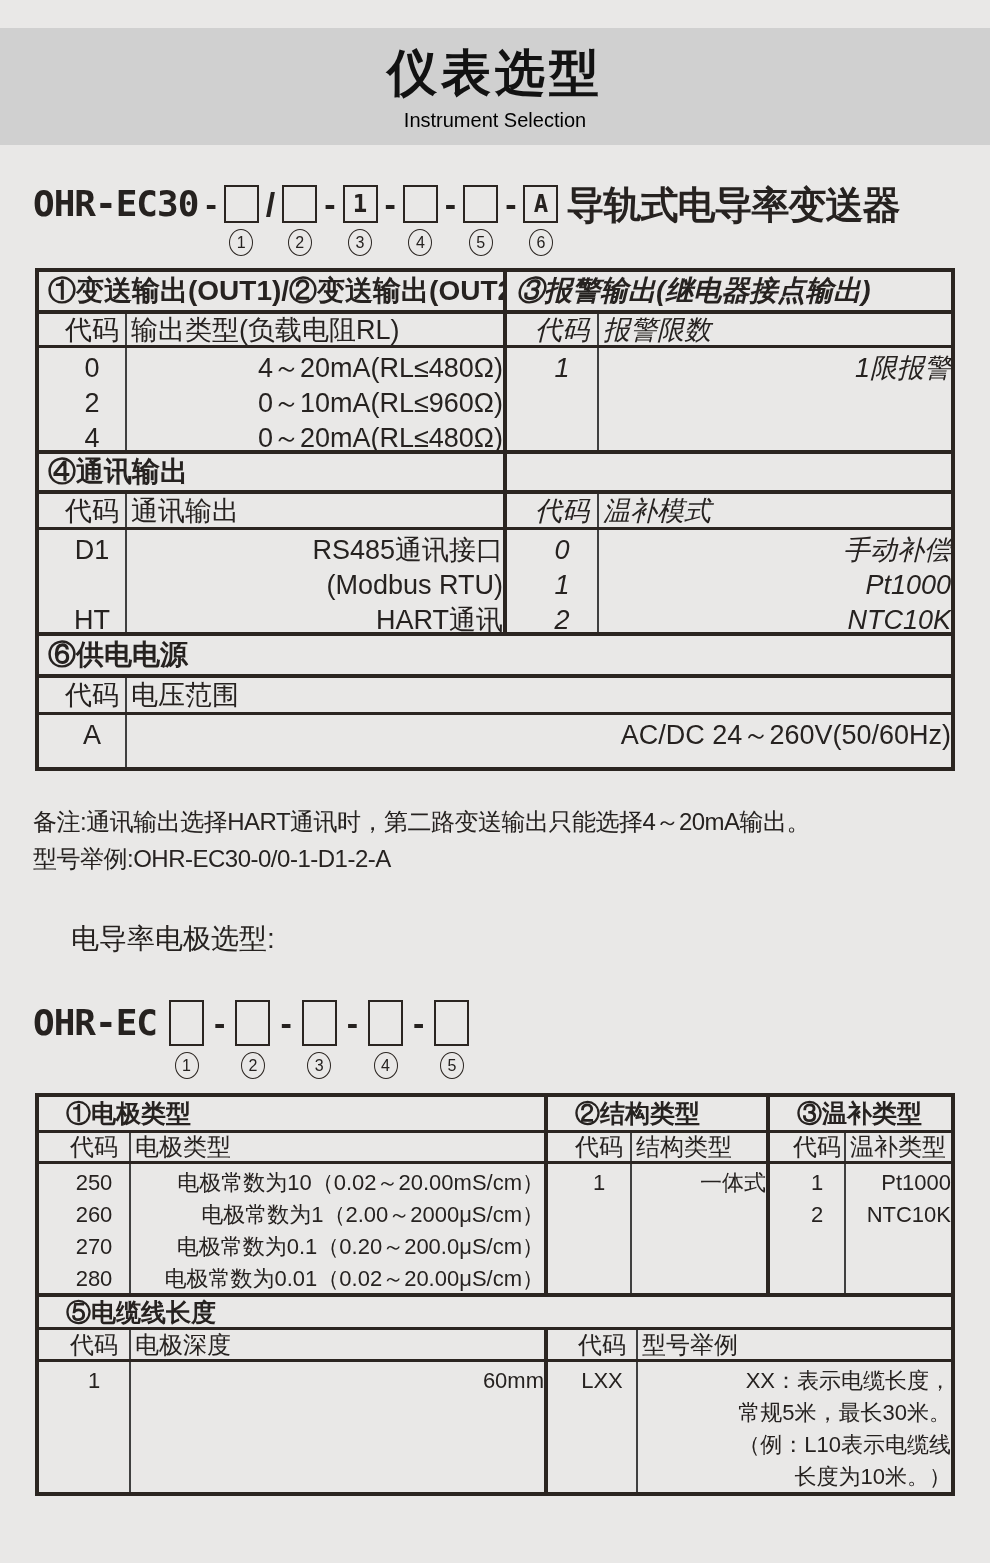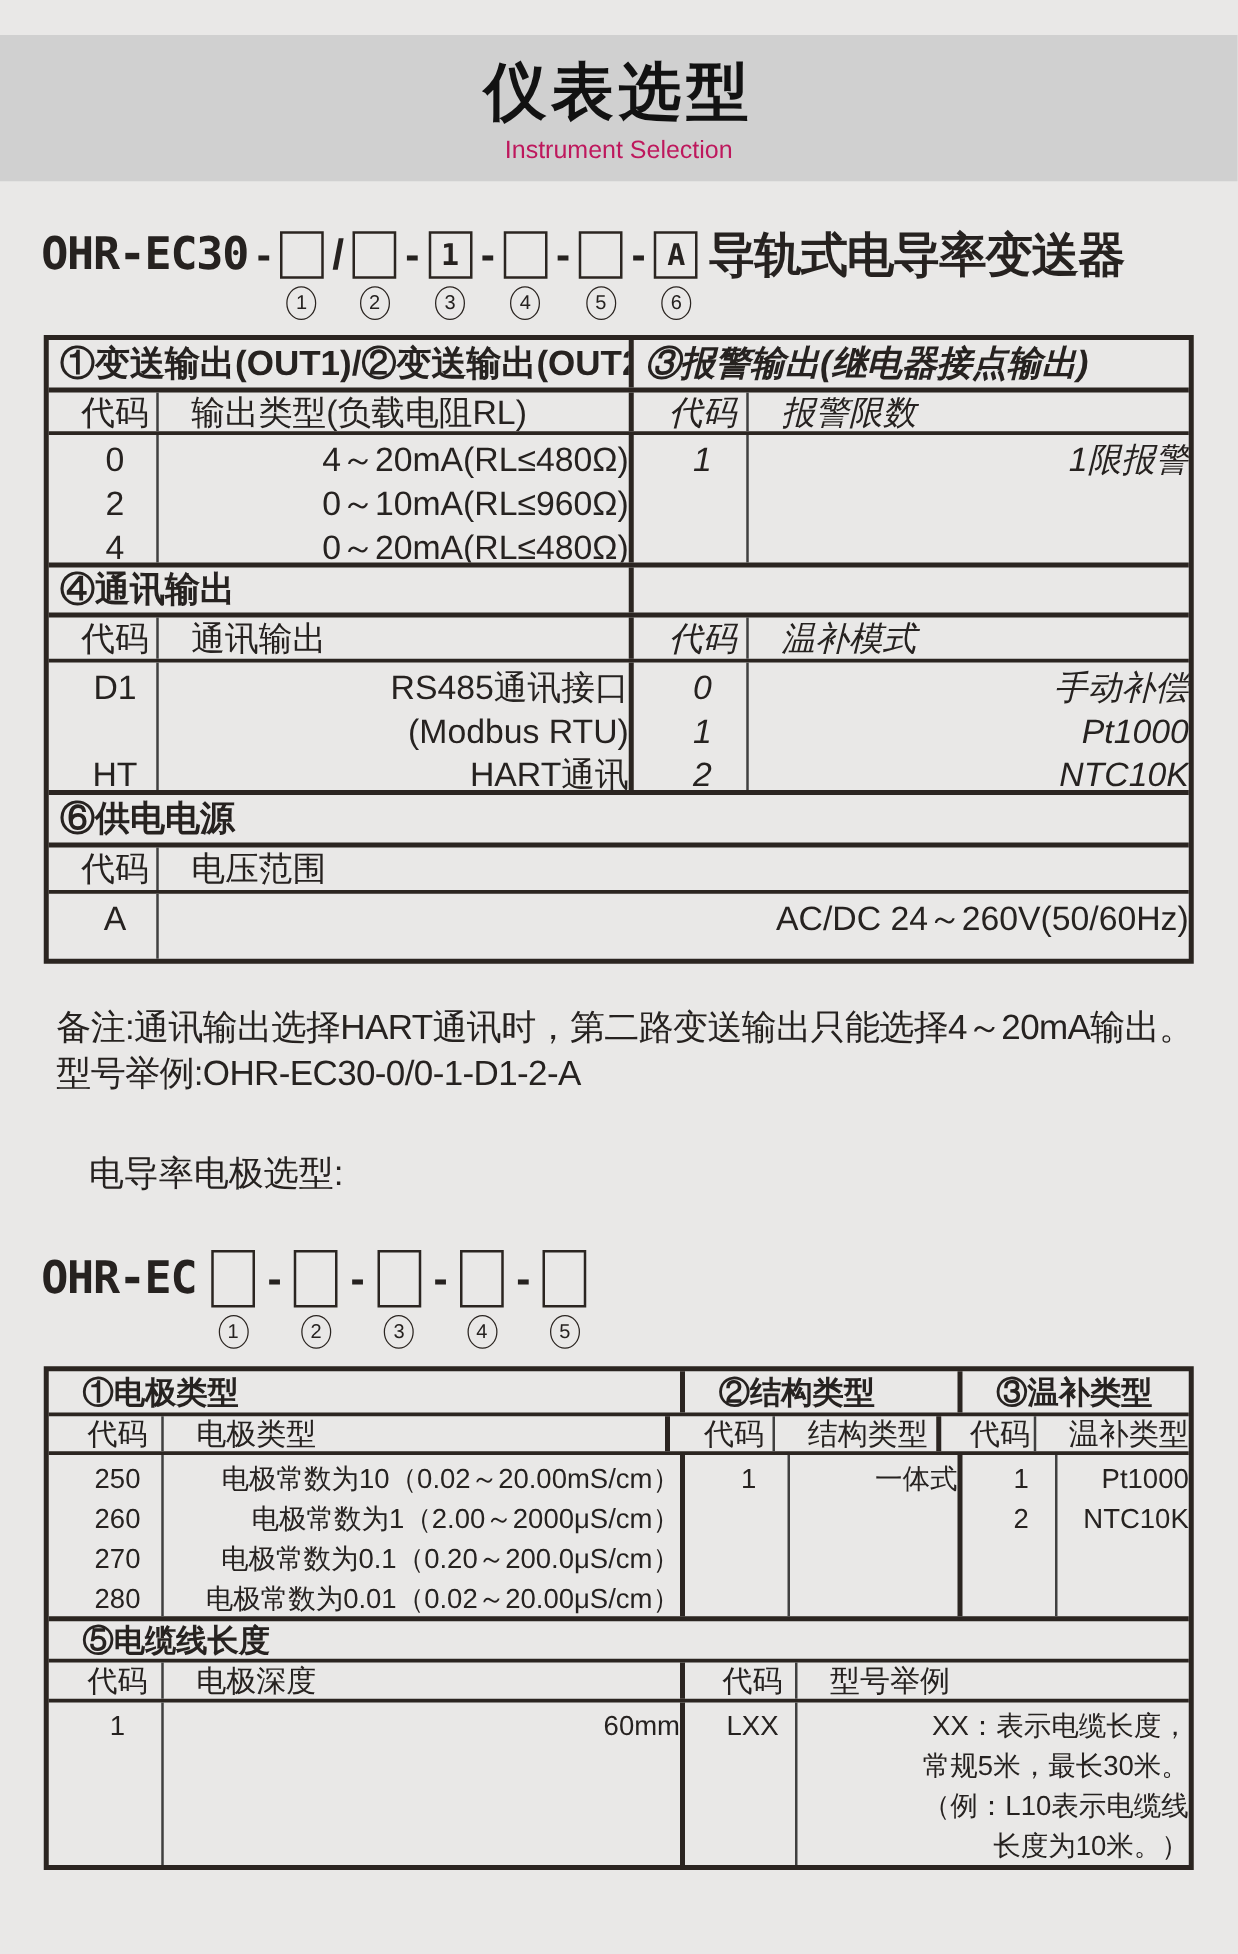--- a/index.html
+++ b/index.html
@@ -12,21 +12,21 @@
     overflow:hidden;
   }
   
   .band {
     position:absolute; top:28px; left:0; width:990px; height:117px;
     background:#d0d0d0; text-align:center;
   }
   .band .title {
     padding-top:12px; font-size:50px; font-weight:bold; letter-spacing:4px; color:#121212;
   }
-  .band .subtitle { font-size:20px; color:#be185d; margin-top:2px; }
+  .band .subtitle { font-size:20px; color:#000000; margin-top:2px; }
 
   
   .model-line { position:absolute; display:flex; align-items:flex-start; }
   #model1 { top:182px; left:33px; }
   #model2 { top:998px; left:33px; }
   .mtext {
     font-family:"DejaVu Sans Mono","Liberation Mono",monospace;
     font-weight:bold; font-size:36px; letter-spacing:-1px; line-height:44px; white-space:nowrap;
   }
   #model2 .mtext { line-height:50px; }
@@ -60,21 +60,21 @@
   .hdr-cell {
     display:flex; align-items:center; padding-left:9px;
     font-weight:bold; white-space:nowrap; overflow:hidden;
   }
   #table1 .hdr-cell { font-size:28px; }
   #table2 .hdr-cell { font-size:25px;padding-left:27px; }
   .sub-cell { display:flex; align-items:center; white-space:nowrap; overflow:hidden; }
   #table1 .sub-cell { font-size:27px; }
   #table2 .sub-cell { font-size:24px; }
   .sub-cell.code { justify-content:center; }
-  .sub-cell.desc { padding-left:26px; }
+  .sub-cell.desc { padding-left:4px; }
   .data-col { padding-top:3px; overflow:hidden; }
   .data-col.code { text-align:center; }
   .data-col.desc { padding-left:8px;text-align:right; }
   #table1 .dline { height:35px; line-height:35px; font-size:27px; white-space:nowrap; }
   #table2 .dline { height:32px; line-height:32px; font-size:22px; white-space:nowrap; }
   
   .t1-left  { width:468px; display:flex; }
   .t1-right { flex:1; display:flex;font-style:italic; }
   .t1-codeL { width:68px; }
   .t1-codeR { width:72px; }
@@ -90,21 +90,21 @@
   .t2-code1 { width:72px; }
   .t2-code2 { width:64px; }
   .t2-code3 { width:56px; }
   .t2-code5 { width:70px; }
   
   .t2-h-hdr1 { height:36px; } .t2-h-sub1 { height:31px; } .t2-h-dat1 { height:133px; }
   .t2-h-hdr2 { height:33px; } .t2-h-sub2 { height:32px; } .t2-h-dat2 { height:130px; }
 
   
   .note {
-    position:absolute; left:33px; font-size:28px; line-height:36px; white-space:nowrap; letter-spacing:-0.5px;margin-left:12px;
+    position:absolute; left:33px; font-size:24px; line-height:36px; white-space:nowrap; letter-spacing:-0.5px;
   }
   #remark  { top:804px; }
   #example { top:841px; }
   #electrode-heading {
     position:absolute; top:920px; left:60px; font-size:28px; font-weight:normal;margin-left:11px;
   }
 </style>
 </head>
 <body>
 

